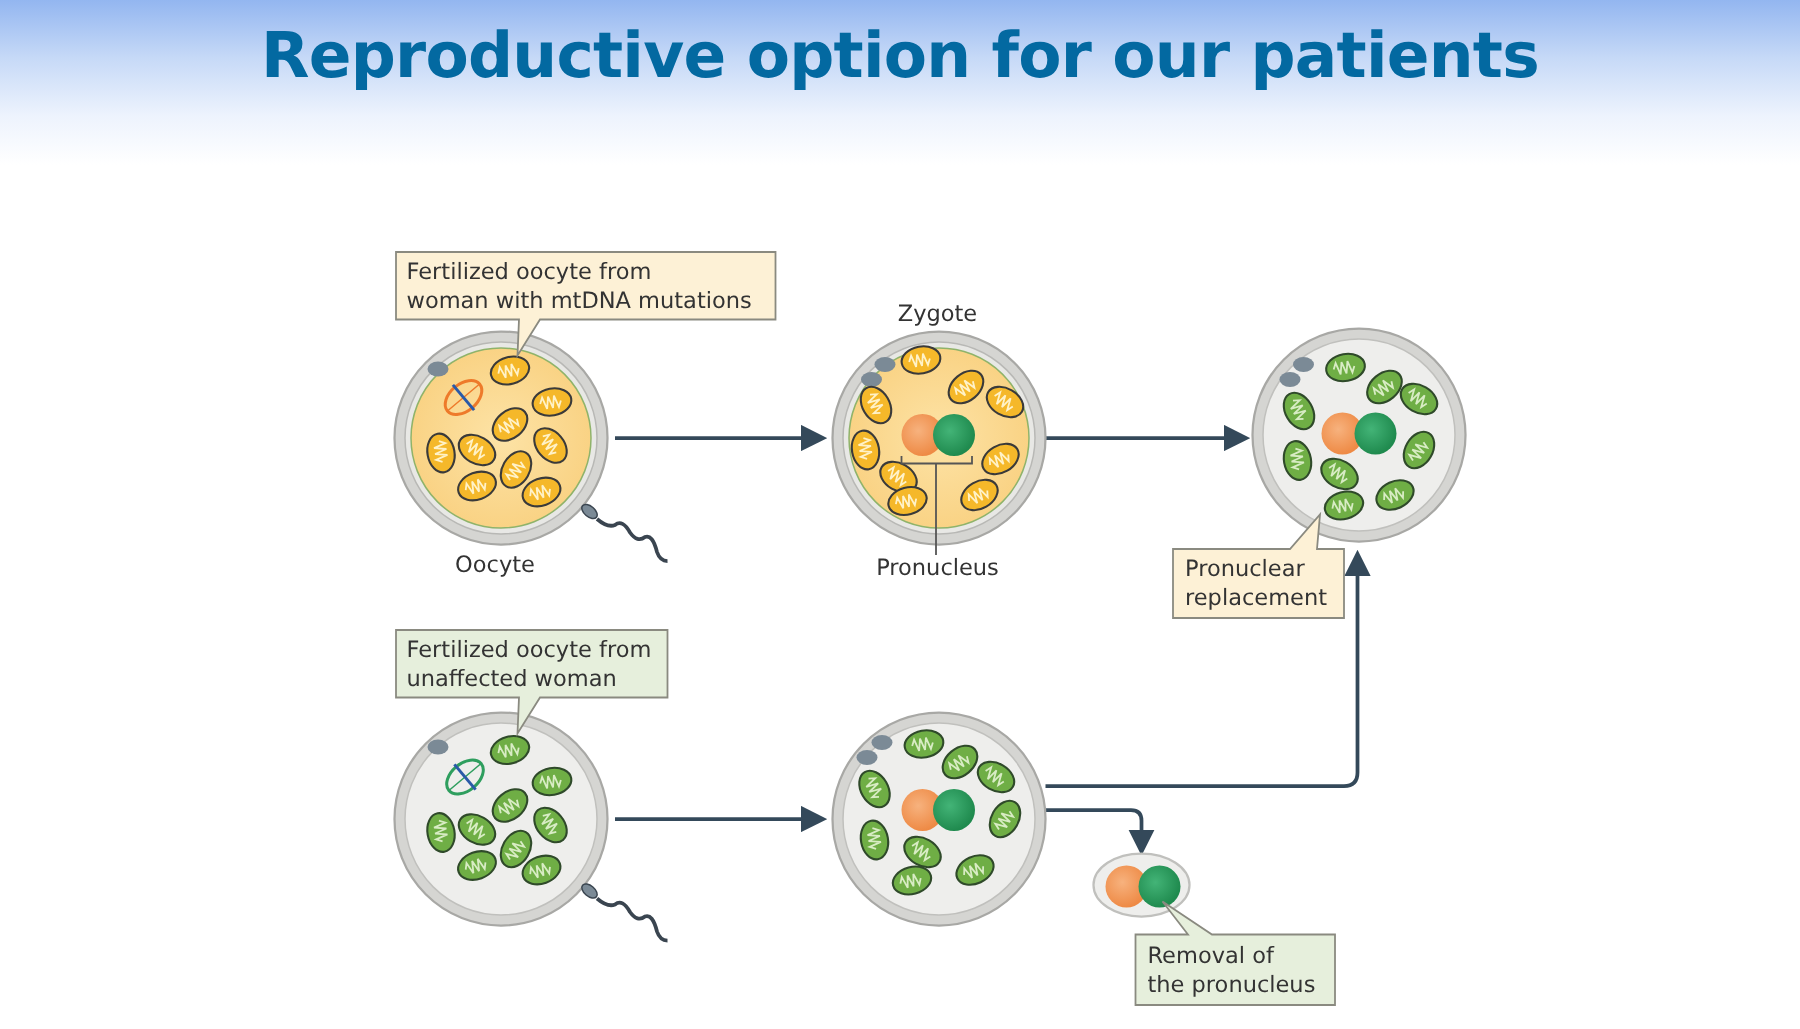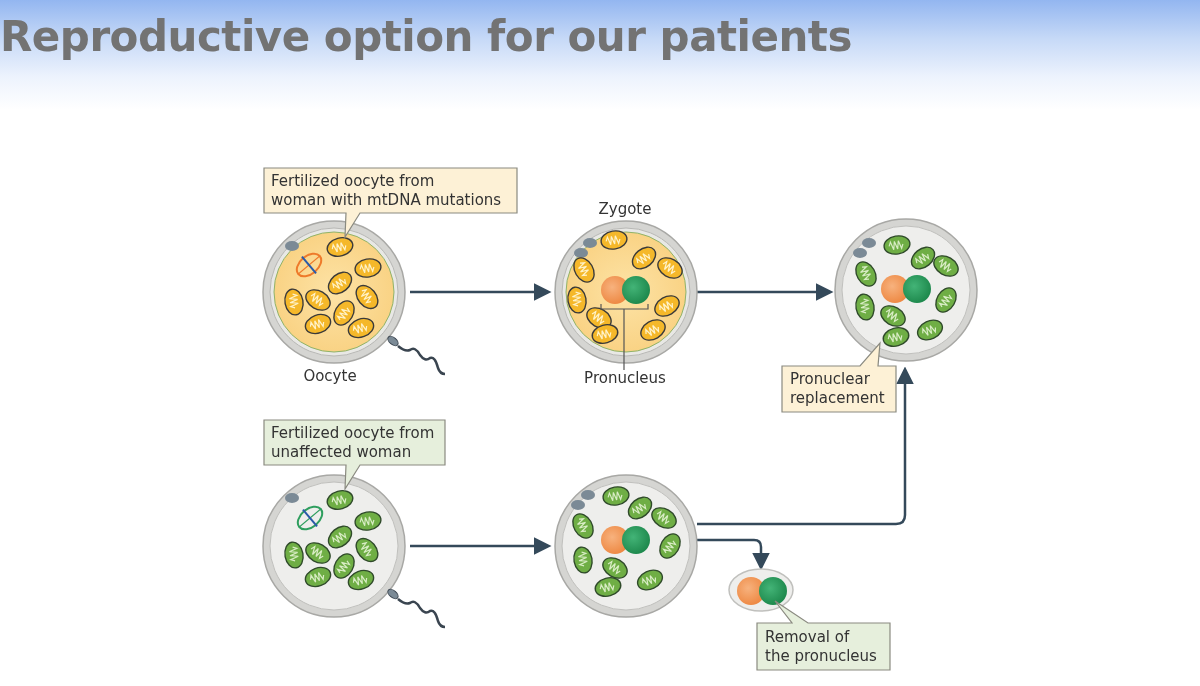--- a/index.html
+++ b/index.html
@@ -1,22 +1,22 @@
 <!DOCTYPE html>
 <html><head>
 <meta charset="utf-8">
 <style>
   html, body { margin:0; padding:0; }
   body { width:1200px; height:686px; overflow:hidden; background:#ffffff; position:relative;
          font-family:"Liberation Sans", sans-serif; }
   .header { position:absolute; left:0; top:0; width:1200px; height:110px;
             background:linear-gradient(180deg,#93b6f0 0%,#c6d9f7 35%,#edf3fd 70%,#ffffff 100%); }
-  .title { position:absolute; left:0; top:12px; width:1200px; text-align:left;
+  .title { position:absolute; left:0; top:12px; width:1200px; text-align:center;
            font-family:"DejaVu Sans", sans-serif; font-weight:bold; font-size:42px;
-           color:#737373; letter-spacing:-0.5px; }
+           color:#0369a1; letter-spacing:-0.5px; }
   svg.diagram { position:absolute; left:0; top:0; }
   .lbl { font-family:"DejaVu Sans", sans-serif; font-size:15px; fill:#333333; }
 </style>
 </head>
 <body>
 
 <div class="header"></div>
 <div class="title">Reproductive option for our patients</div>
 
 <svg class="diagram" width="1200" height="686" viewBox="0 0 1200 686">

